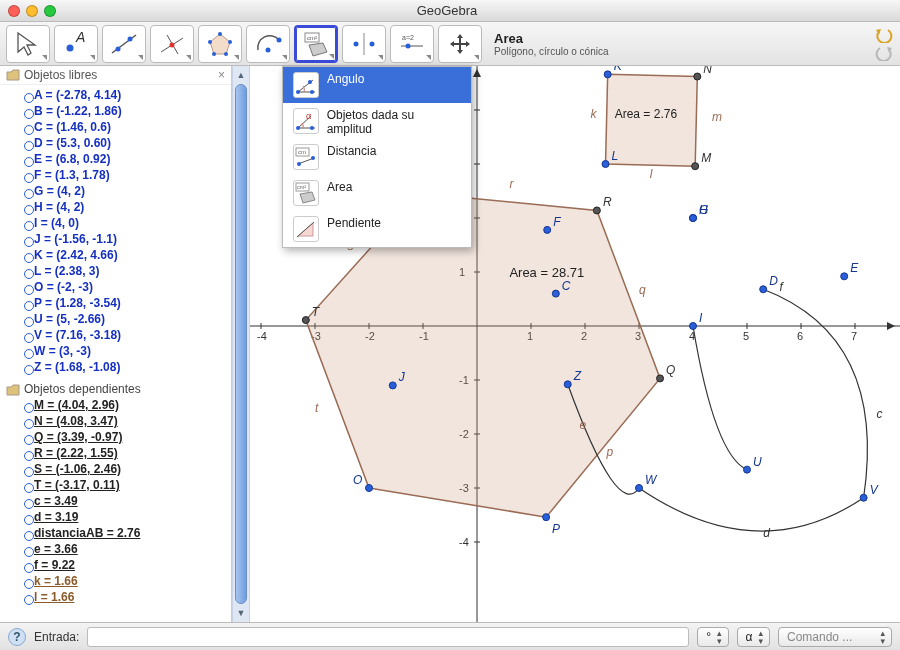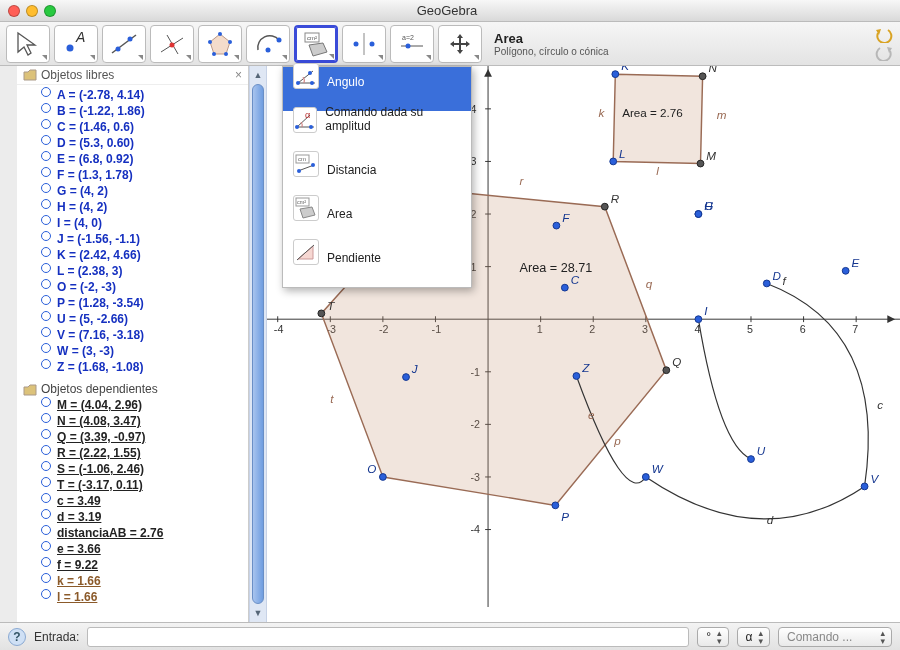--- a/index.html
+++ b/index.html
@@ -16,33 +16,33 @@
   .tool svg { width:30px; height:28px; }
   .tool.selected { border:2px solid #3a4bd8; box-shadow:0 0 0 1px #3a4bd8 inset; }
   .tool .tri { position:absolute; right:2px; bottom:2px; width:0;height:0;border-left:5px solid transparent;border-top:5px solid #888;}
   .tool-hint { margin-left:8px; flex:1; }
   .tool-hint .h1 { font-weight:bold; font-size:13px; }
   .tool-hint .h2 { font-size:10px; color:#555; }
   .toolbar .right-icons { display:flex; flex-direction:column; gap:2px; align-items:center; margin-left:auto; }
   .ricon { width:20px; height:16px; }
   
   .dropdown { position:absolute; top:66px; left:282px; width:190px; background:#fff; border:1px solid #bbb; box-shadow:2px 3px 8px rgba(0,0,0,.3); z-index:50; }
-  .dd-item { display:flex; align-items:flex-end; gap:8px; padding:22px 10px; height:36px; }
+  .dd-item { display:flex; align-items:flex-start; gap:8px; padding:5px 10px; height:36px; }
   .dd-item.sel { background:#3a6fda; color:#fff; }
   .dd-icon { width:26px; height:26px; display:flex; align-items:center; justify-content:center; background:#fff; border:1px solid #ccc; border-radius:3px; }
   .dd-item.sel .dd-icon { background:#fff; }
   
-  .main { display:flex; height:calc(650px - 22px - 44px - 28px); background:#8b5cf6;margin-left:17px; }
+  .main { display:flex; height:calc(650px - 22px - 44px - 28px); background:#8b5cf6; }
   .sidebar { width:232px; border-right:1px solid #ccc; background:#fff; overflow:hidden; position:relative; }
   .side-head { display:flex; align-items:center; gap:4px; padding:2px 6px; color:#555; border-bottom:1px solid #eee; background:#fff; }
   .side-head .close { margin-left:auto; font-family:Arial; color:#888; cursor:default; }
   .tree { padding:2px 6px 2px 6px; line-height:16px; font-size:12px; }
   .tree .grp { display:flex; align-items:flex-end; gap:4px; color:#444; margin-top:2px; }
   .grp svg{width:14px;height:14px;}
-  .tree .item { display:flex; align-items:flex-start; gap:6px; padding-left:18px; }
+  .tree .item { display:flex; align-items:flex-end; padding-left:18px; }
   .bullet { width:10px;height:10px; border:1px solid #2a5fda; border-radius:50%; background:#fff; flex:0 0 auto; }
   .item span { color:#1530c0; font-weight:bold; }
   .item.dep span { color:#222; font-weight:bold;text-decoration:underline; }
   .item.brown span { color:#8b5a2a; }
   
   .graph-wrap { flex:1; position:relative; background:#fff; }
   .scrollbar-v { width:18px; background:#dfe7f4; border-left:1px solid #c7d2e6; border-right:1px solid #c7d2e6; display:flex; flex-direction:column; align-items:center; padding:2px 0; }
   .scrollbar-v .arrow { width:14px;height:14px; display:flex;align-items:center;justify-content:center;font-size:9px;color:#567; }
   .scrollbar-v .thumb { flex:1; width:12px; background:linear-gradient(90deg,#a8c4ee,#6f9de0); border-radius:6px; margin:2px 0; border:1px solid #6a8fc6;}
   .graph { position:absolute; inset:0; }
@@ -183,21 +183,21 @@
     <div class="dd-icon">
         <svg width="22" height="22" viewBox="0 0 22 22">
           <path d="M3 18 L16 6" stroke="#555"></path>
           <path d="M3 18 L20 18" stroke="#555"></path>
           <path d="M8 18 A5 5 0 0 0 7 13" fill="#f8d4d0" stroke="#c77"></path>
           <circle cx="3" cy="18" r="2" fill="#2a5fda"></circle>
           <circle cx="17" cy="18" r="2" fill="#2a5fda"></circle>
           <text x="11" y="9" font-size="9" fill="#b33">α</text>
         </svg>
       </div>
-    <span>Comando dada su amplitud</span>
+    <span>Objetos dada su amplitud</span>
   </div>
   <div class="dd-item">
     <div class="dd-icon">
         <svg width="22" height="22" viewBox="0 0 22 22">
           <rect x="1" y="2" width="13" height="8" fill="#fff" stroke="#999"></rect>
           <text x="3" y="8" font-size="6" fill="#666">cm</text>
           <line x1="3" y1="18" x2="19" y2="12" stroke="#555"></line>
           <circle cx="4" cy="18" r="2" fill="#2a5fda"></circle>
           <circle cx="18" cy="12" r="2" fill="#2a5fda"></circle>
         </svg>

